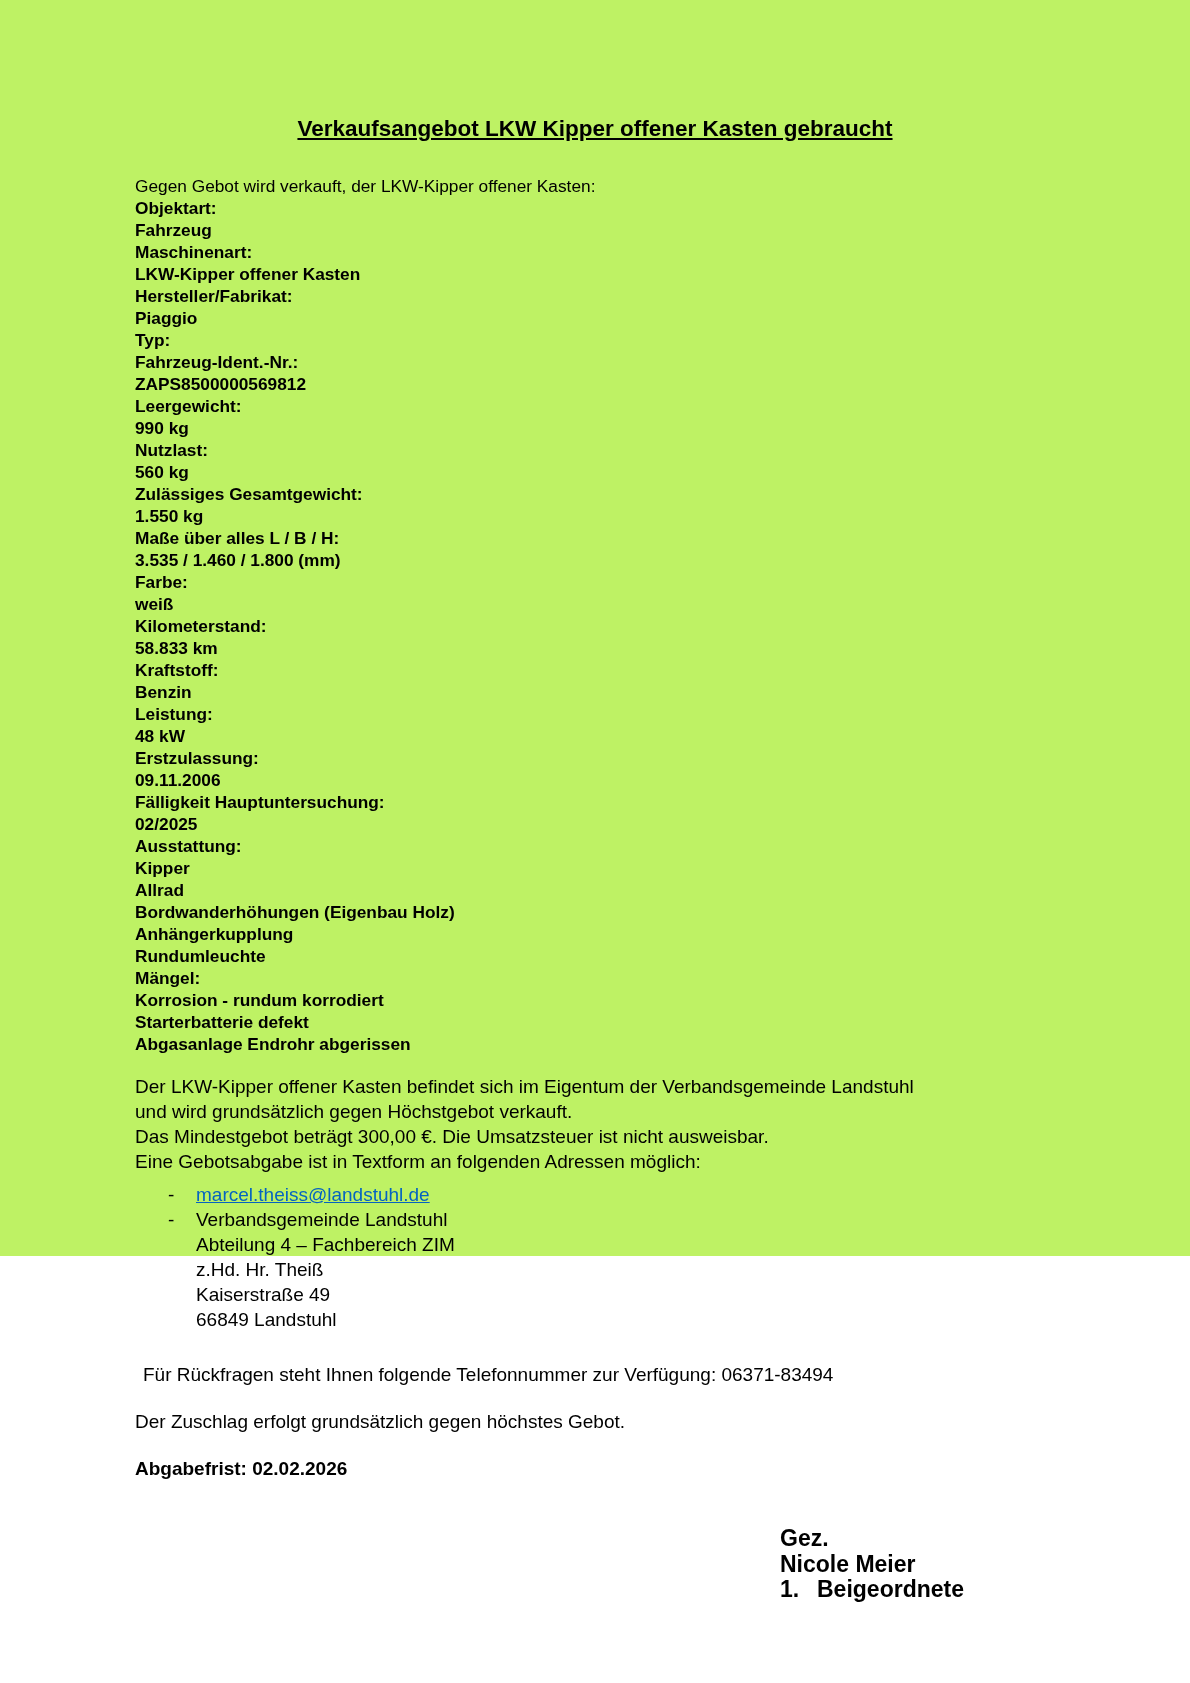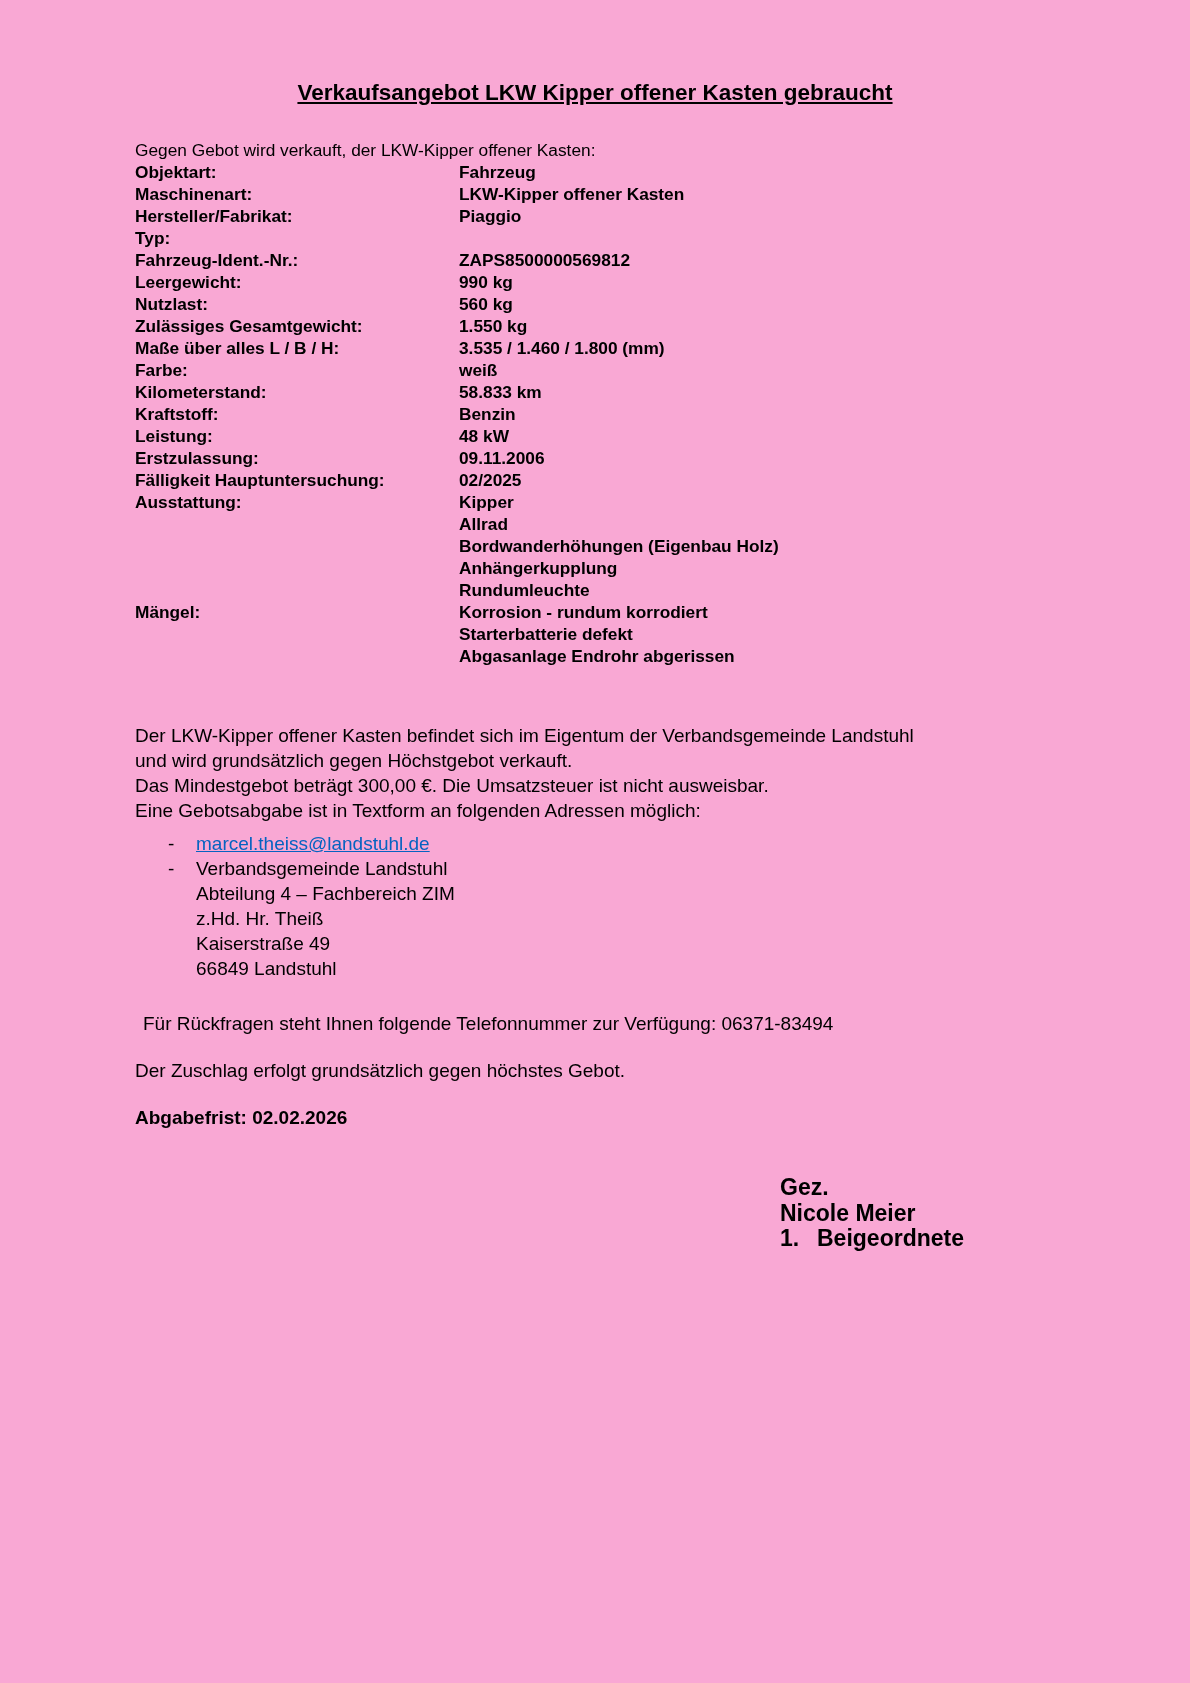--- a/index.html
+++ b/index.html
@@ -11,23 +11,23 @@
     width: 1190px;
     height: 1683px;
     font-family: "Liberation Sans", sans-serif;
     color: #000000;
     position: relative;
     overflow: hidden;
   }
   .page {
     box-sizing: border-box;
     width: 1190px;
-    height: 1683px;
-    padding: 78px 135px 0 135px;
-    background: #f9a8d4;
+    height: 1256px;
+    padding: 114px 135px 0 135px;
+    background: #bef264;
   }
   .title {
     font-size: 22.5px;
     line-height: 30px;
     font-weight: bold;
     text-decoration: underline;
     text-align: center;
     white-space: nowrap;
   }
   .intro-specs {
@@ -35,35 +35,36 @@
     font-size: 17.3px;
     line-height: 22px;
   }
   .intro {
     font-weight: normal;
     white-space: nowrap;
   }
   .spec-row {
     display: flex;
     font-weight: bold;
+    flex-direction: column;
   }
   .spec-label {
     flex: none;
     width: 324px;
   }
   .spec-value {
     flex: 1;
     white-space: nowrap;
   }
   .body-text {
     font-size: 19px;
     line-height: 25px;
   }
   .para-ownership {
-    margin-top: 56px;
+    margin-top: 19px;
   }
   .para-ownership .line {
     white-space: nowrap;
   }
   .bid-list {
     margin-top: 8px;
   }
   .list-row {
     display: flex;
   }

